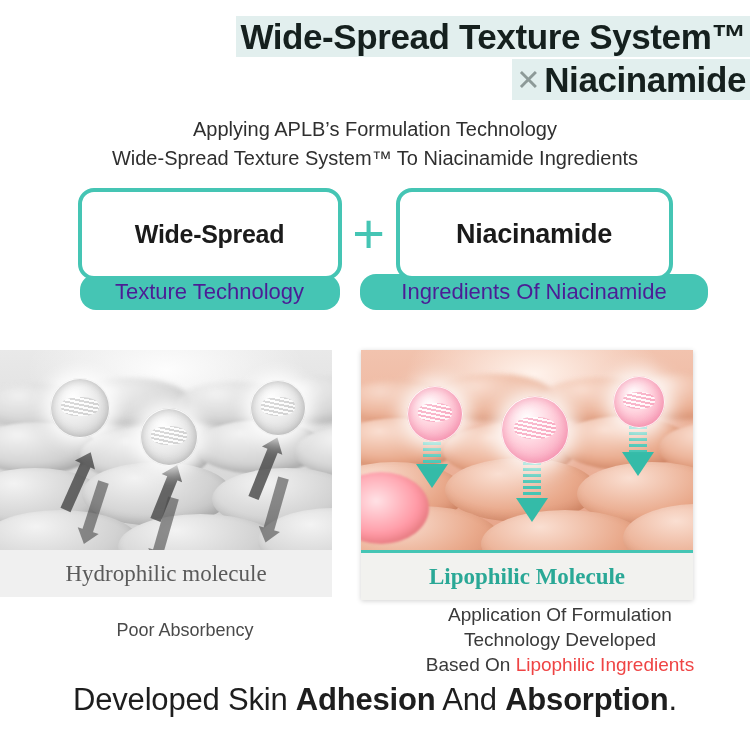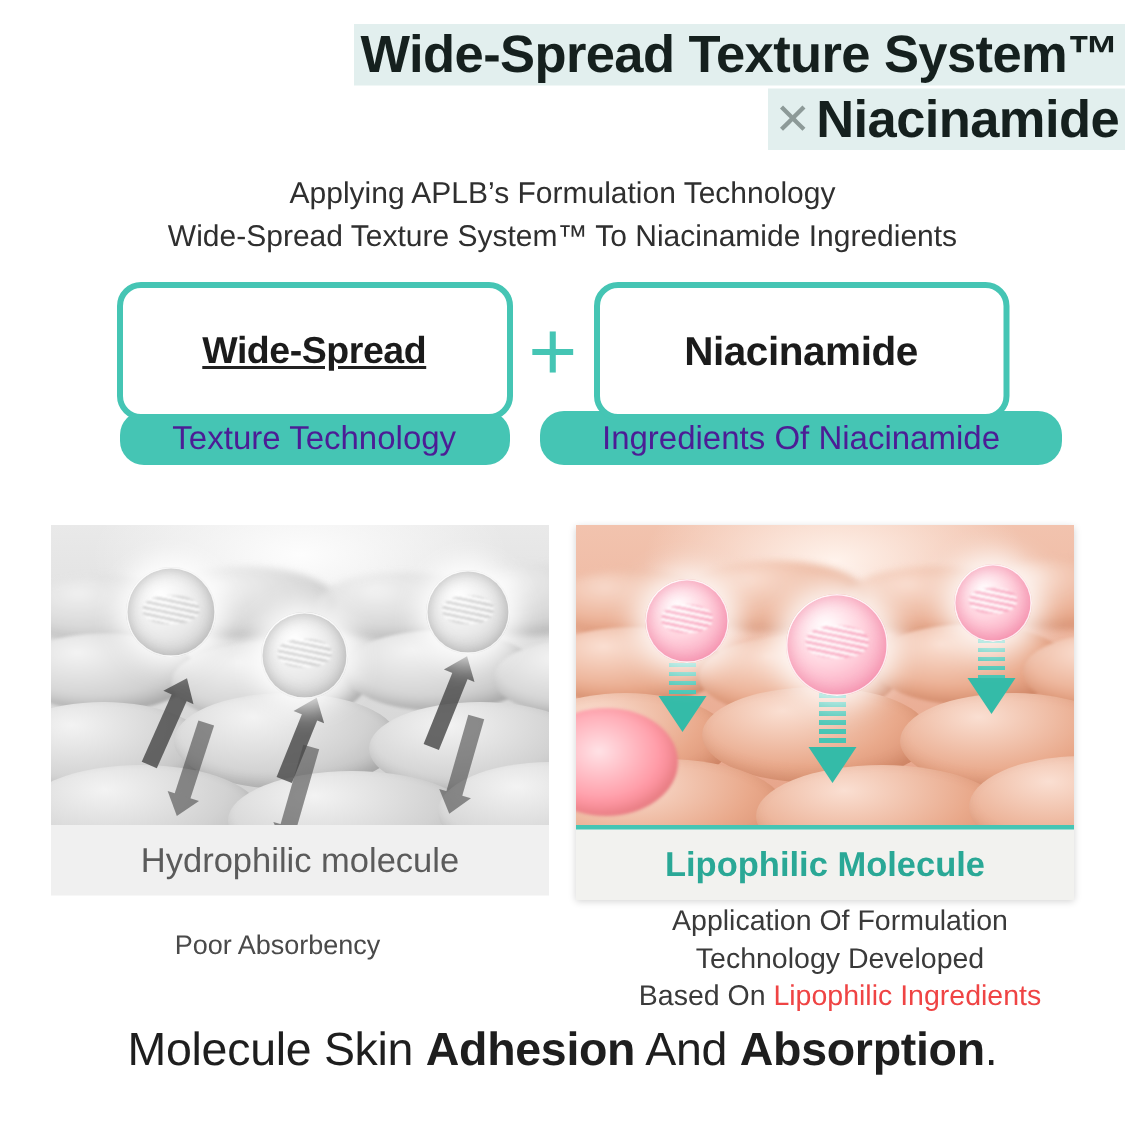--- a/index.html
+++ b/index.html
@@ -33,21 +33,21 @@
     position:relative;margin-top:16px;height:146px;
     display:flex;align-items:flex-start;justify-content:center;
   }
   .card-wrap{position:relative;}
   .card-box{
     background:#ffffff;border:4px solid #45c5b4;border-radius:16px;
     display:flex;align-items:center;justify-content:center;
     text-align:center;position:relative;z-index:2;
     box-sizing:border-box;
   }
-  .card-left .card-box{width:264px;height:92px;text-decoration:underline;}
+  .card-left .card-box{width:264px;height:92px;}
   .card-right .card-box{width:277px;height:92px;}
   .card-title{
     font-size:25px;font-weight:bold;color:#1b1b1b;line-height:1.22;
     letter-spacing:-0.3px;
   }
   .card-right .card-title{font-size:27px;}
   .pill{
     position:absolute;left:50%;transform:translateX(-50%);
     top:86px;z-index:1;
     background:#45c5b4;border-radius:16px;
@@ -59,21 +59,21 @@
   .card-right .pill{width:320px;}
   .plus{
     width:54px;display:flex;align-items:center;justify-content:center;
     height:92px;color:#45c5b4;font-size:56px;font-weight:300;
     line-height:1;
   }
 
   
   .panels{
     position:relative;margin-top:16px;height:250px;
-    display:flex;justify-content:center;gap:18px;
+    display:flex;justify-content:flex-start;gap:29px;font-family:Liberation Serif, serif;
   }
   .panel{position:relative;width:332px;}
   .panel-img{
     position:relative;width:332px;height:200px;overflow:hidden;
   }
   .panel-cap{
     height:47px;display:flex;align-items:center;justify-content:center;
     font-size:23px;
   }
   
@@ -298,15 +298,15 @@
 
   <div class="foot">
     <div class="foot-left">Poor Absorbency</div>
     <div class="foot-right">
       <div>Application Of Formulation</div>
       <div>Technology Developed</div>
       <div><span>Based On </span><span class="teal-txt">Lipophilic Ingredients</span></div>
     </div>
   </div>
 
-  <div class="final"><span>Molecule Skin </span><b>Adhesion</b><span> And </span><b>Absorption</b><span>.</span></div>
+  <div class="final"><span>Developed Skin </span><b>Adhesion</b><span> And </span><b>Absorption</b><span>.</span></div>
 
 </div>
 
 </body></html>

